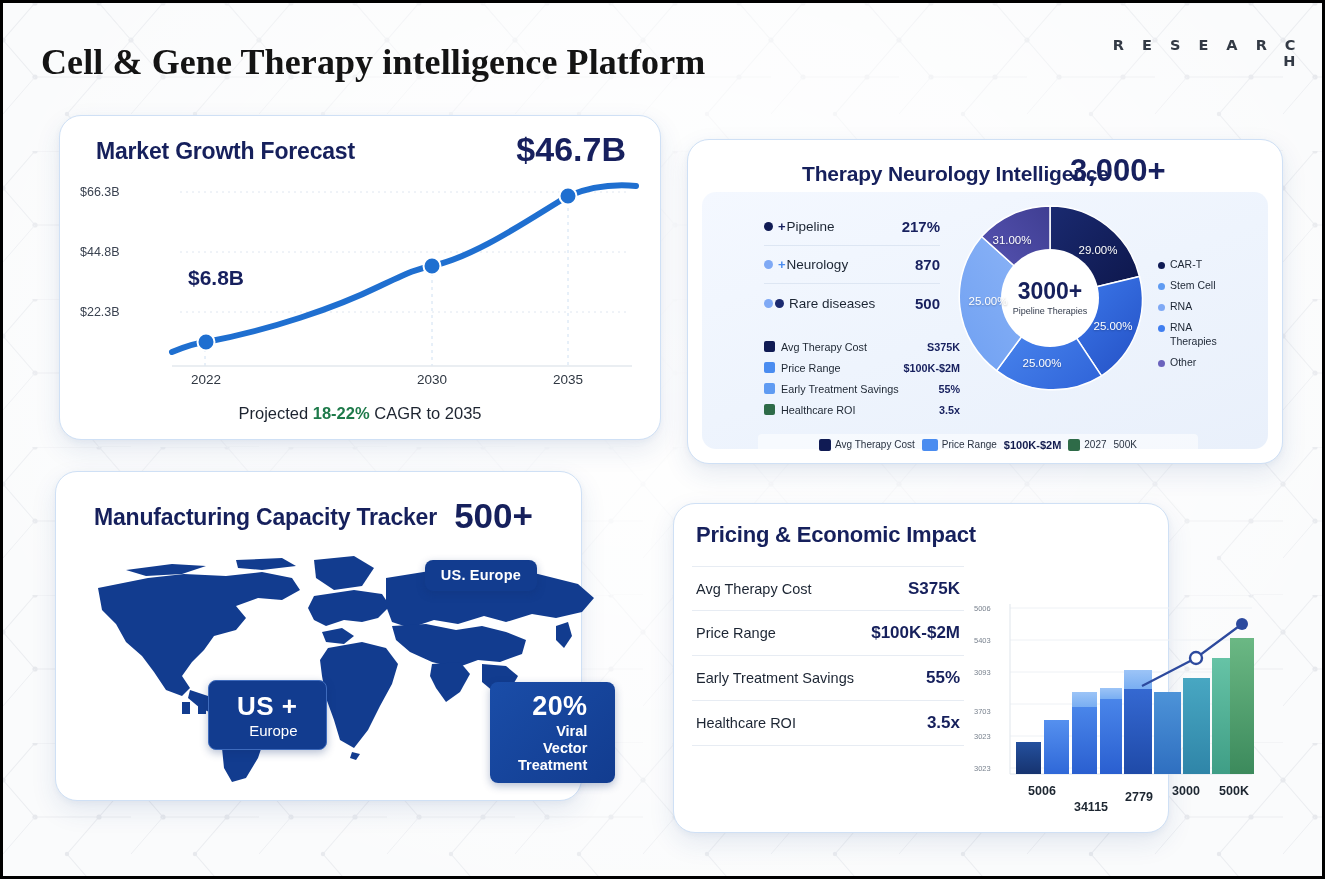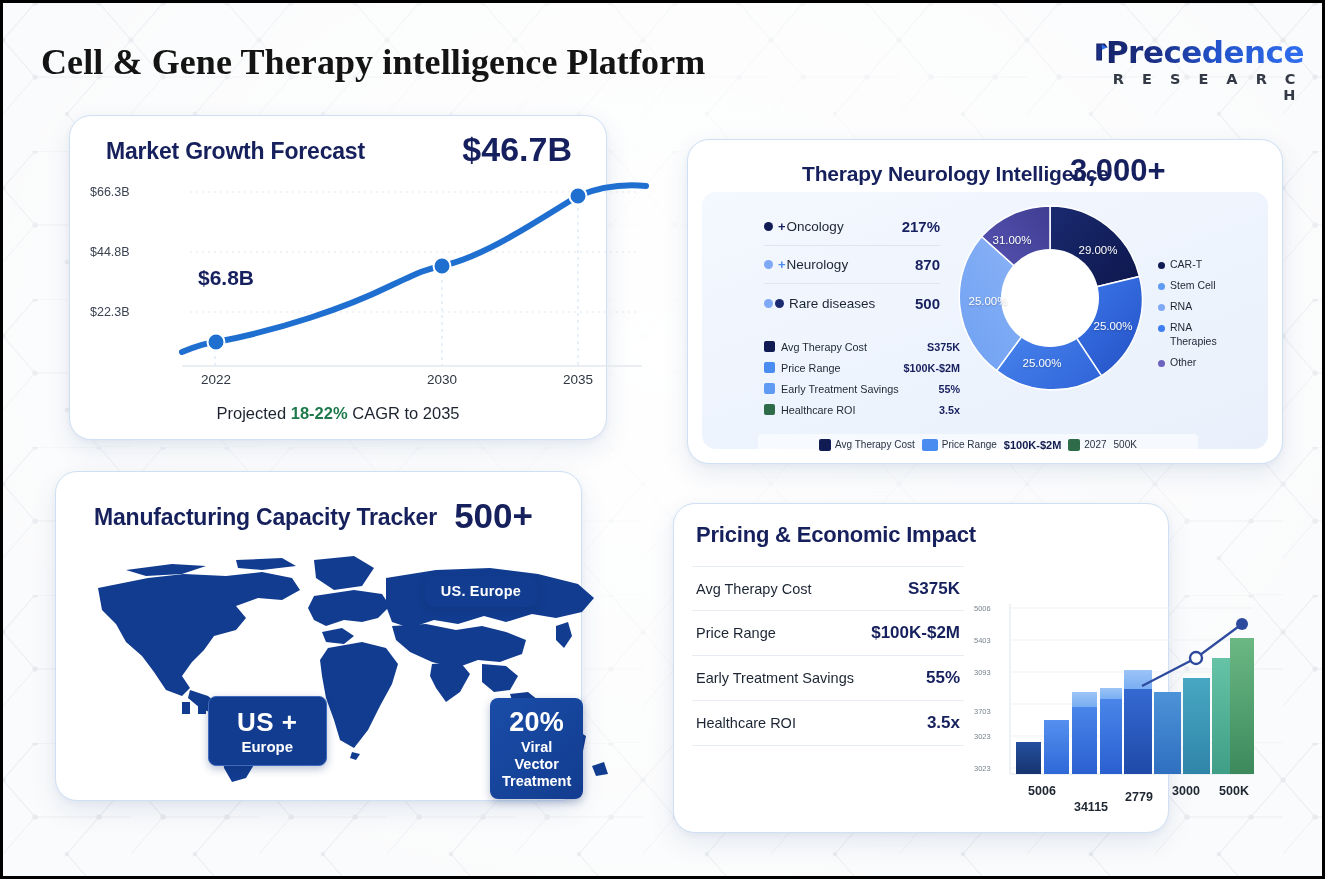--- a/index.html
+++ b/index.html
@@ -62,21 +62,21 @@
     background: #ffffff;
     border: 1.5px solid #cfe0f5;
     border-radius: 22px;
     box-shadow: 0 10px 26px rgba(30,70,140,.10), 0 2px 6px rgba(30,70,140,.05);
   }
   .card-title {
     color: #16205c; font-weight: bold; letter-spacing: -.2px;
   }
 
   
-  #card-growth { left: 66px; top: 112px; width: 538px; height: 325px; }
+  #card-growth { left: 56px; top: 112px; width: 602px; height: 325px; }
   #card-growth .card-title { position:absolute; left: 36px; top: 22px; font-size: 23px; }
   .big-value-1 {
     position: absolute; right: 34px; top: 14px;
     font-size: 34px; font-weight: bold; color: #17205e;
   }
   .lc-wrap { position: absolute; left: 20px; top: 58px; width: 560px; height: 225px; }
   .lc-ylab {
     position: absolute; left: 0; font-size: 12.5px; color: #3a4250;
     font-weight: 500; white-space: nowrap;
   }
@@ -153,36 +153,35 @@
   
   #card-manu { left: 52px; top: 468px; width: 527px; height: 330px; }
   #card-manu .card-title { position: absolute; left: 38px; top: 32px; font-size: 23px; }
   .big-value-3 {
     position: absolute; right: 48px; top: 24px;
     font-size: 35px; font-weight: bold; color: #16205c;
   }
   .map-holder { position: absolute; left: 30px; top: 72px; width: 540px; height: 240px; }
   .badge {
     position: absolute; background: #123c8f; color: #fff;
-    border-radius: 8px; text-align: center; line-height: 1.18;
+    border-radius: 8px; text-align: right; line-height: 1.18;
     box-shadow: 0 3px 8px rgba(15,45,110,.3);
-    margin-top: 16px;
   }
   #badge-useu {
     right: 44px; top: 88px; padding: 7px 16px;
     font-size: 14.5px; font-weight: bold; letter-spacing:.2px;
   }
   #badge-us-europe {
     left: 152px; top: 208px; padding: 10px 28px;
     border: 1.5px solid #3e6bbd;
   }
   #badge-us-europe .l1 { font-size: 26px; font-weight: bold; letter-spacing: .5px; }
-  #badge-us-europe .l2 { font-size: 15px; font-weight: bold; }
+  #badge-us-europe .l2 { font-size: 15px; font-weight: normal; }
   #badge-viral {
-    left: 434px; top: 210px; padding: 9px 12px;
+    left: 434px; top: 210px; padding: 9px 28px;
     background: linear-gradient(135deg,#1a4da8 0%, #123c8f 100%);
   }
   #badge-viral .l1 { font-size: 27px; font-weight: bold; letter-spacing:.3px; }
   #badge-viral .l2 { font-size: 14.5px; font-weight: bold; }
 
   
   #card-pricing { left: 670px; top: 500px; width: 496px; height: 330px; }
   #card-pricing .card-title { position: absolute; left: 22px; top: 18px; font-size: 22px; }
   .price-table { position: absolute; left: 18px; top: 62px; width: 272px; }
   .pt-row {
@@ -231,28 +230,20 @@
       </pattern>
     </defs>
     <rect width="1325" height="879" fill="#fafbfc"></rect>
     <rect width="1325" height="879" fill="url(#hexpat)"></rect>
   </svg>
   <div class="frame-inner"></div>
 
   <div class="page-title">Cell &amp; Gene Therapy intelligence Platform</div>
 
   <div class="logo">
-    <div class="logo-main">
-      <svg class="logo-mark" viewBox="0 0 26 34">
-        <path d="M4 2 L19 2 L24 9 L14 9 L14 32 L4 32 Z" fill="#15246b"></path>
-        <path d="M13 3 L23 9 L14 13 Z" fill="#2f6ff0"></path>
-        <path d="M6 4 L12 4 L12 30 L6 30 Z" fill="#1b2f86"></path>
-      </svg>
-      <span class="logo-word">Precedence</span>
-    </div>
     <div class="logo-sub">R E S E A R C H</div>
   </div>
 
   <div class="card" id="card-growth">
     <div class="card-title">Market Growth Forecast</div>
     <div class="big-value-1">$46.7B</div>
 
     <div class="lc-wrap">
       <svg width="560" height="225" viewBox="0 0 560 225">
 
@@ -311,21 +302,21 @@
     <div class="pipe-inner"></div>
     <div class="card-title">Therapy Neurology Intelligence</div>
     <div class="big-value-2">3,000+</div>
 
     <div class="pipe-list">
       <div class="pipe-row">
         <span class="pipe-dots">
           <span class="dot" style="background:#101b54"></span>
         </span>
         <span class="plus">+</span>
-        <span class="pipe-name">Oncology</span>
+        <span class="pipe-name">Pipeline</span>
         <span class="pipe-val">217%</span>
       </div>
       <div class="pipe-row">
         <span class="pipe-dots">
           <span class="dot" style="background:#7fa9f5"></span>
         </span>
         <span class="plus" style="color:#4a8cf0">+</span>
         <span class="pipe-name">Neurology</span>
         <span class="pipe-val">870</span>
       </div>
@@ -398,20 +389,24 @@
         <path d="M100,100 L31.6,38.5 A92,92 0 0,1 100,8 Z" fill="url(#g5)" stroke="#fff" stroke-width="1.5"></path>
         <circle cx="100" cy="100" r="49" fill="#ffffff"></circle>
       </svg>
 
       <div class="donut-pct" style="left: 148px; top: 52px;">29.00%</div>
       <div class="donut-pct" style="left: 163px; top: 128px;">25.00%</div>
       <div class="donut-pct" style="left: 92px;  top: 165px;">25.00%</div>
       <div class="donut-pct" style="left: 38px;  top: 103px;">25.00%</div>
       <div class="donut-pct" style="left: 62px;  top: 42px;">31.00%</div>
 
+      <div class="donut-hole-lbl">
+        <span class="n">3000+</span>
+        <span class="s">Pipeline Therapies</span>
+      </div>
     </div>
 
     <div class="donut-legend">
       <div class="dl-row">
         <span class="dot" style="background:#101b54"></span>
         <span class="dl-text">CAR-T</span>
       </div>
       <div class="dl-row">
         <span class="dot" style="background:#5f9bf2"></span>
         <span class="dl-text">Stem Cell</span>

